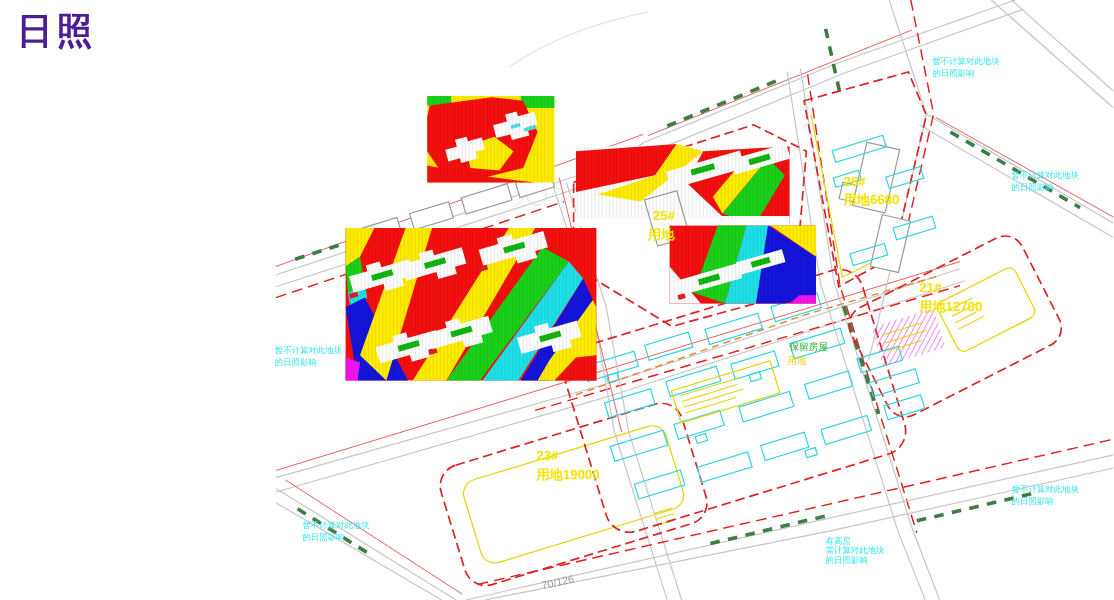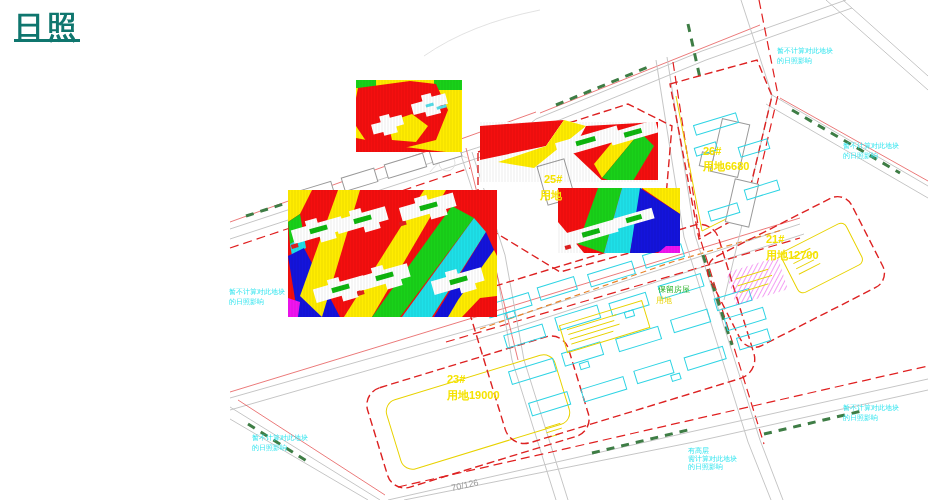--- a/index.html
+++ b/index.html
@@ -1,19 +1,19 @@
 <!DOCTYPE html>
 <html><head>
 <meta charset="utf-8">
 <style>
   html,body{margin:0;padding:0;background:#ffffff;}
   .canvas{position:relative;width:928px;height:500px;background:#ffffff;overflow:hidden;
           font-family:"Liberation Sans",sans-serif;}
   .title{position:absolute;left:14px;top:12px;font-size:30px;font-weight:bold;
-         color:#0f766e;letter-spacing:3px;line-height:1;text-decoration:underline;}
+         color:#4c1d95;letter-spacing:3px;line-height:1;}
   svg{position:absolute;left:0;top:0;}
   svg text{font-family:"Liberation Sans",sans-serif;}
   .rd{stroke:#c6c6c6;stroke-width:1;fill:none}
   .rd2{stroke:#dbdbdb;stroke-width:.8;fill:none}
   .rl{stroke:#e24040;stroke-width:.7;fill:none}
   .rdash{stroke:#e02020;stroke-width:1.2;fill:none;stroke-dasharray:9 5}
   .odash{stroke:#e8832a;stroke-width:1.2;fill:none;stroke-dasharray:6 4}
   .gdash{stroke:#3e7d45;stroke-width:3;fill:none;stroke-dasharray:8 7}
   .pbound{stroke:#dd2222;stroke-width:1.4;fill:none;stroke-dasharray:8 4}
   .ybound{stroke:#e8d200;stroke-width:1;fill:none}

